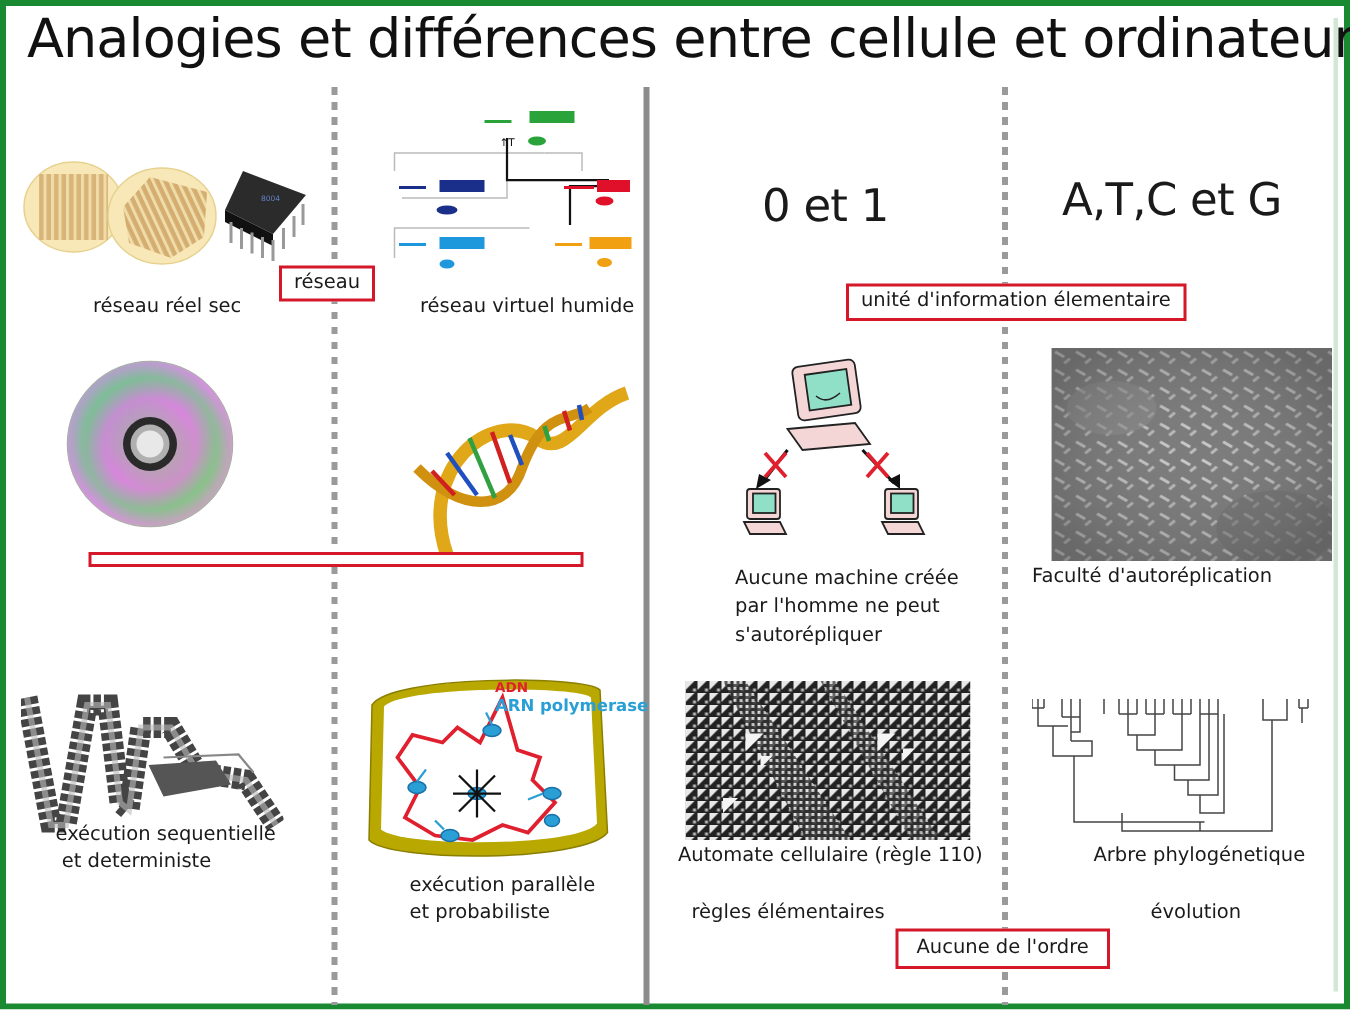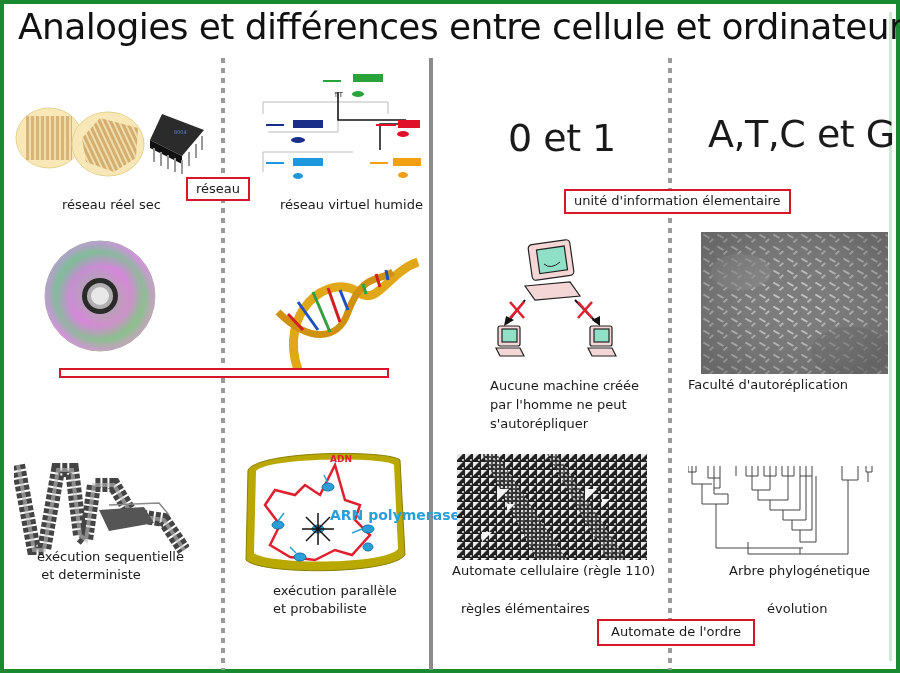--- a/index.html
+++ b/index.html
@@ -5,21 +5,21 @@
   * { box-sizing: border-box; margin: 0; padding: 0; }
   html, body { width: 900px; height: 673px; overflow: hidden; background: #ffffff; }
   body { font-family: "DejaVu Sans", "Liberation Sans", sans-serif; color: #111; position: relative; }
   .frame { position: absolute; left: 0; top: 0; width: 900px; height: 673px; border: 4px solid #1a8a32; border-top-width: 4px; background: #fff; }
   .inner-right { position: absolute; right: 4px; top: 8px; bottom: 8px; width: 3px; background: #d0e8d4; }
   .title { position: absolute; left: 18px; top: 6px; width: 880px; font-size: 36px; letter-spacing: -0.6px; font-weight: normal; white-space: nowrap; color: #111; }
   .vline-solid { position: absolute; left: 429px; top: 58px; width: 4px; height: 612px; background: #8c8c8c; }
   .vline-dotted { position: absolute; top: 58px; width: 4px; height: 612px;
     background-image: repeating-linear-gradient(to bottom, #9a9a9a 0 5px, transparent 5px 10px); }
   .label { position: absolute; font-size: 13px; color: #1a1a1a; line-height: 18px; white-space: nowrap; }
-  .label.big { font-size: 38px; line-height: 40px; letter-spacing: -0.5px; }
+  .label.big { font-size: 30px; line-height: 40px; letter-spacing: -0.5px; }
   .redbox { position: absolute; border: 2px solid #d4182a; background: #fff; font-size: 13px; color: #1a1a1a; line-height: 18px; white-space: nowrap; padding: 1px 8px; z-index: 3; }
   .pic { position: absolute; }
   svg { display: block; }
 </style>
 </head>
 <body>
 
 <div class="frame">
   <div class="inner-right"></div>
 </div>
@@ -183,21 +183,21 @@
     </g>
     <g stroke="#2a9fd6" stroke-width="1.5">
       <line x1="88" y1="38" x2="84" y2="30"></line>
       <line x1="38" y1="76" x2="44" y2="68"></line>
       <line x1="122" y1="84" x2="112" y2="88"></line>
       <line x1="56" y1="108" x2="50" y2="102"></line>
     </g>
   </svg>
 </div>
 <div class="label" style="left:330px; top:454px; font-size:9px; line-height:10px; color:#e0202e; font-weight:bold;">ADN</div>
-<div class="label" style="left:330px; top:466px; font-size:14px; line-height:10px; color:#2a9fd6; font-weight:bold;margin-top:44px;">ARN polymerase</div>
+<div class="label" style="left:330px; top:466px; font-size:11px; line-height:10px; color:#2a9fd6; font-weight:bold;">ARN polymerase</div>
 <div class="label" style="left:273px; top:582px;">
   <div>exécution parallèle</div>
   <div>et probabiliste</div>
 </div>
 
 <div class="label big" style="left:508px; top:118px;">0 et 1</div>
 <div class="label big" style="left:708px; top:114px;">A,T,C et G</div>
 <div class="redbox" style="left:564px; top:189px; padding:1px 8px 2px 8px;">unité d'information élementaire</div>
 
 <div class="pic" style="left:490px; top:238px;">
@@ -304,13 +304,13 @@
       <path d="M60,76 L60,88 L160,88 L160,22"></path>
       <path d="M112,88 L112,82"></path>
       <path d="M154,0 L154,14 L170,14 L170,0 M160,14 L160,22"></path>
       <path d="M178,0 L178,6 M184,0 L184,6 M178,6 L184,6 M180,6 L180,16"></path>
     </g>
   </svg>
 </div>
 <div class="label" style="left:729px; top:562px;">Arbre phylogénetique</div>
 <div class="label" style="left:767px; top:600px;">évolution</div>
 
-<div class="redbox" style="left:597px; top:619px; padding:2px 12px 3px 12px;">Automate de l'ordre</div>
+<div class="redbox" style="left:597px; top:619px; padding:2px 12px 3px 12px;">Aucune de l'ordre</div>
 
 </body></html>

